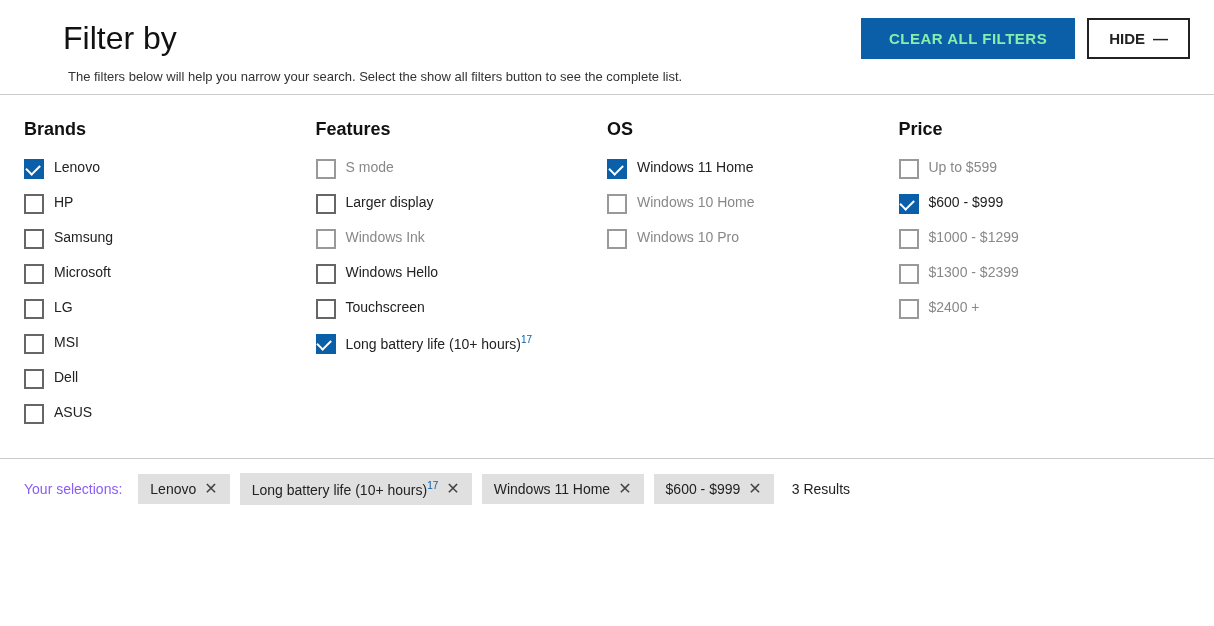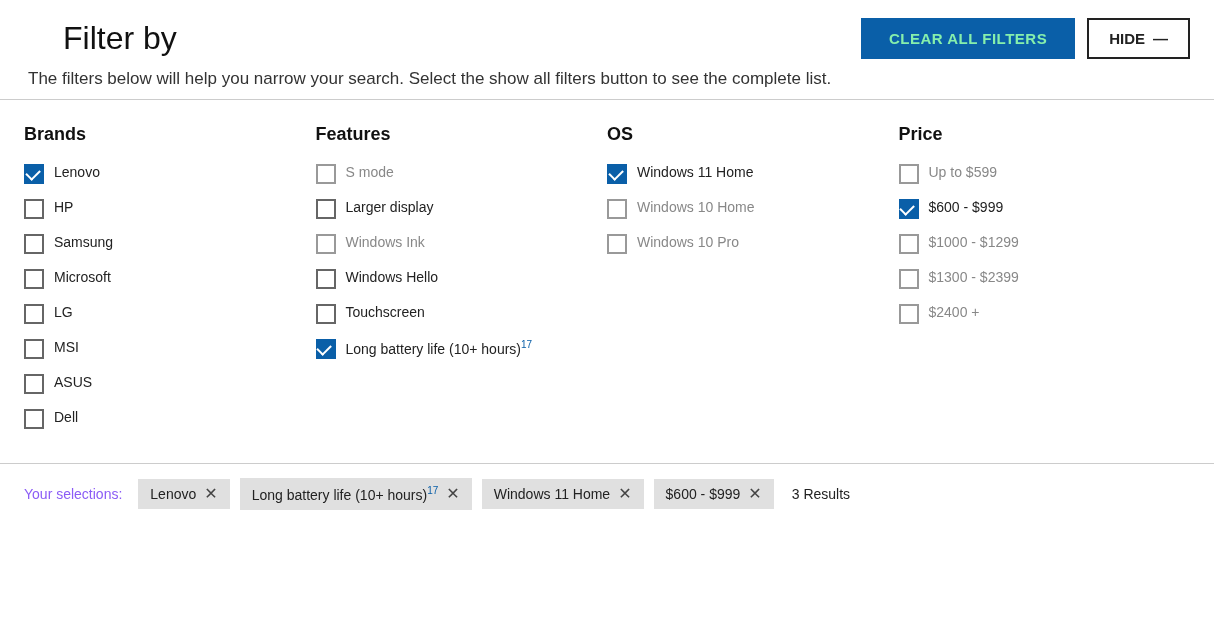--- a/index.html
+++ b/index.html
@@ -40,22 +40,23 @@
       padding: 10px 20px;
       font-size: 15px;
       font-weight: 600;
       cursor: pointer;
       display: flex;
       align-items: center;
       gap: 8px;
     }
     .subtitle {
       padding: 0 24px 10px 28px;
-      font-size: 17px;
+      font-size: 13px;
       color: #333;
+      margin-left: 40px;
     }
     .divider {
       border: none;
       border-top: 1px solid #ccc;
       margin: 0 0 0 0;
     }
     .filter-body {
       display: flex;
       padding: 24px 24px 20px 24px;
       gap: 0;
@@ -205,25 +206,25 @@
     <div class="filter-item">
       <span class="cb-wrap"></span>
       <label>LG</label>
     </div>
     <div class="filter-item">
       <span class="cb-wrap"></span>
       <label>MSI</label>
     </div>
     <div class="filter-item">
       <span class="cb-wrap"></span>
+      <label>Dell</label>
+    </div>
+    <div class="filter-item">
+      <span class="cb-wrap"></span>
       <label>ASUS</label>
-    </div>
-    <div class="filter-item">
-      <span class="cb-wrap"></span>
-      <label>Dell</label>
     </div>
   </div>
 
   <div class="filter-col">
     <div class="col-title">Features</div>
     <div class="filter-item">
       <span class="cb-wrap partial"></span>
       <label class="muted">S mode</label>
     </div>
     <div class="filter-item">

